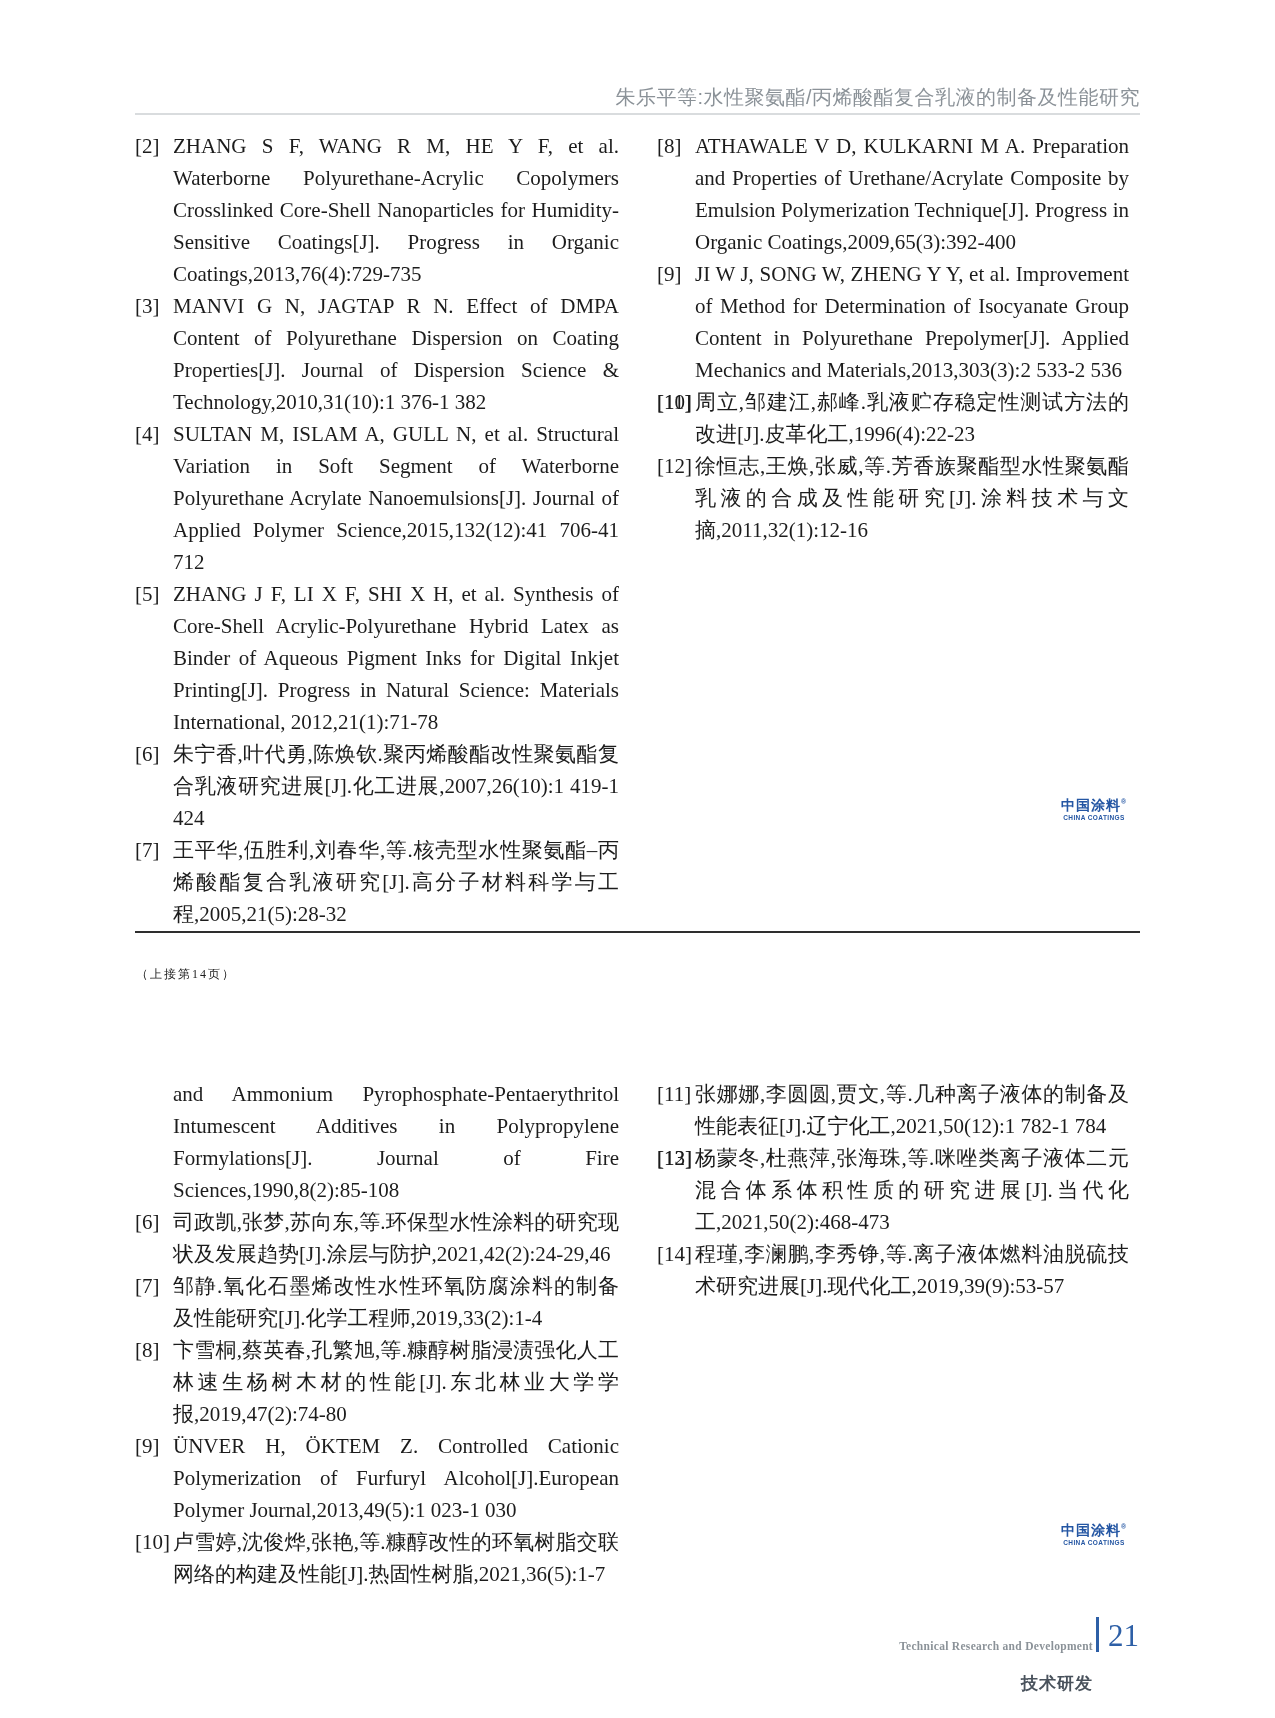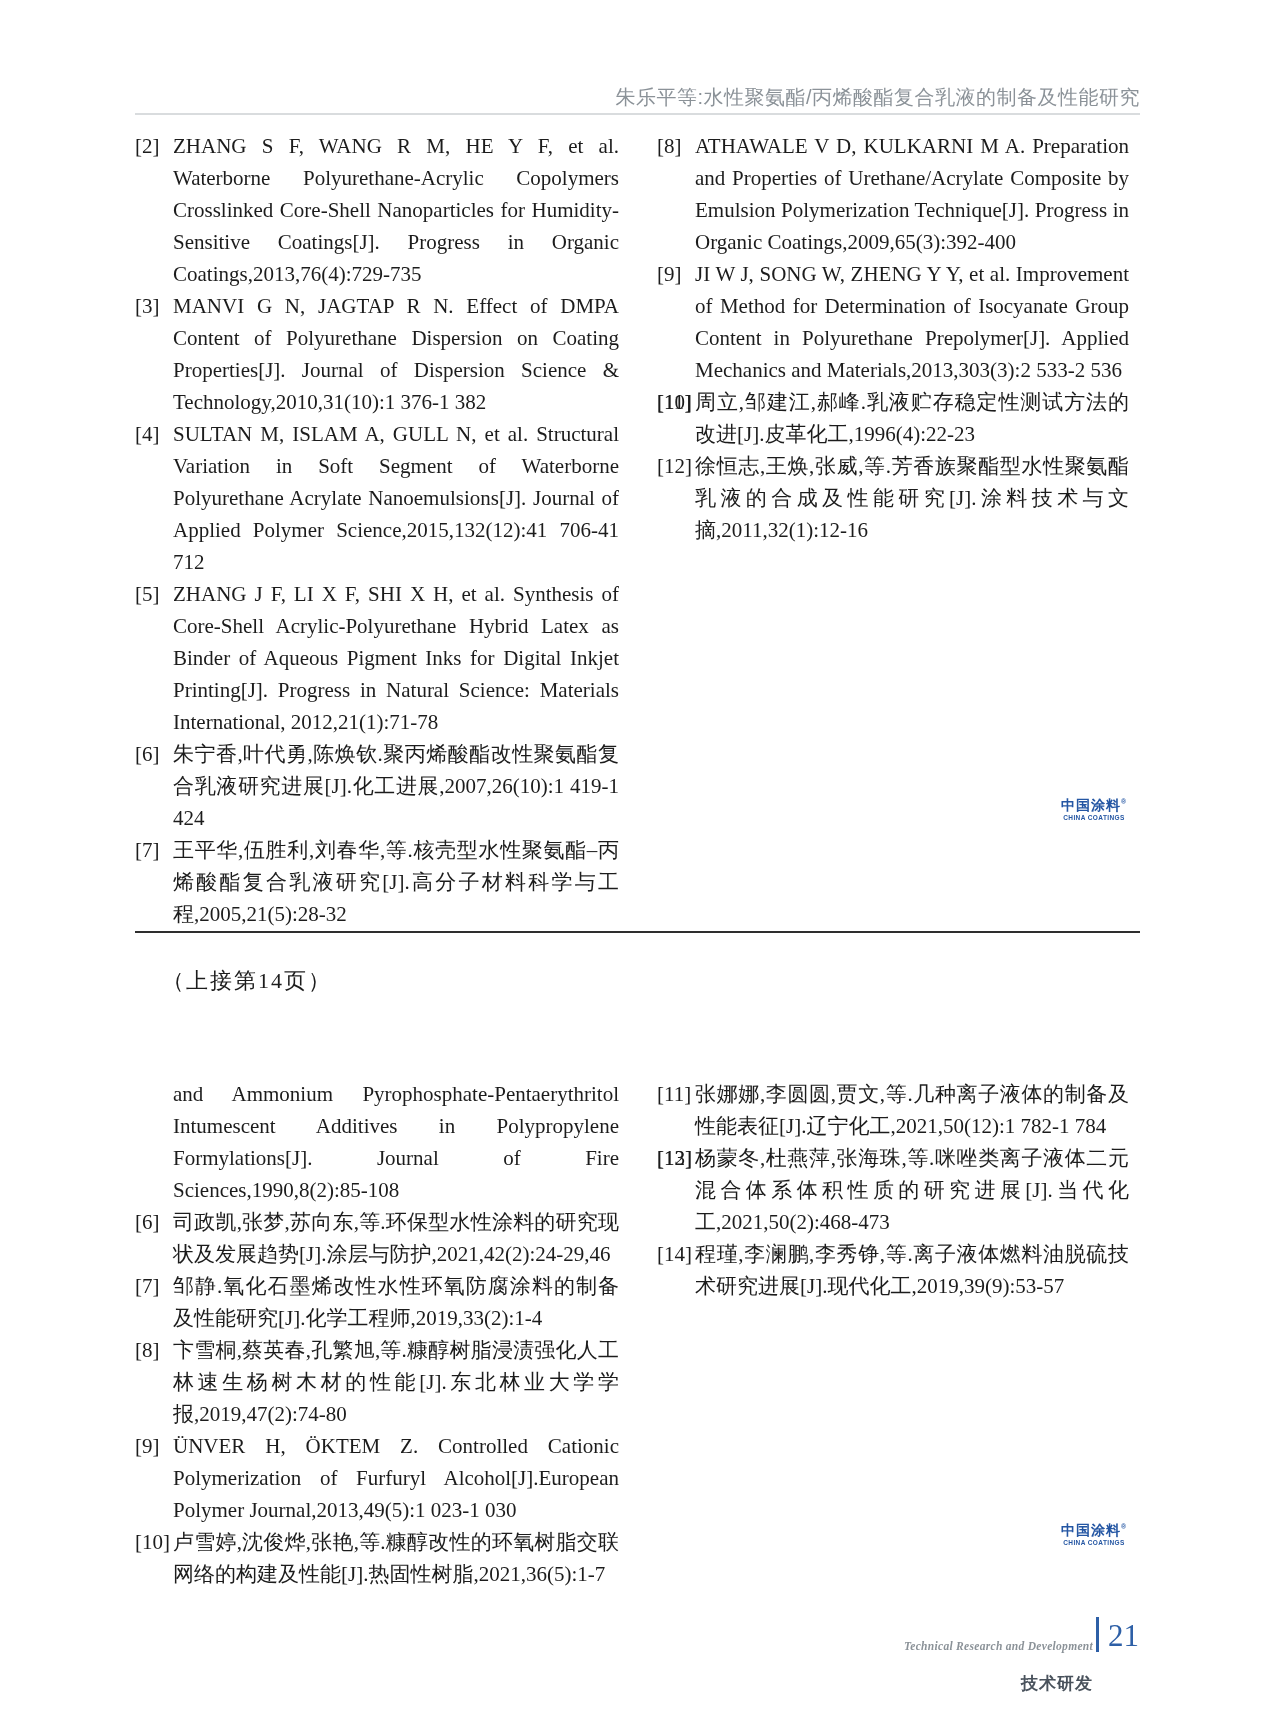--- a/index.html
+++ b/index.html
@@ -17,40 +17,40 @@
   .col { position:absolute; font-size:21px; line-height:32px; text-align:justify; }
   .col.s1l { left:135px; top:130px; width:484px; }
   .col.s1r { left:657px; top:130px; width:472px; }
   .col.s2l { left:135px; top:1078px; width:484px;font-family:Liberation Serif, serif; }
   .col.s2r { left:657px; top:1078px; width:472px; }
 
   .ref { position:relative; padding-left:38px; }
   .ref .num { position:absolute; left:0; top:0; }
 
   .divider { position:absolute; left:135px; top:931px; width:1005px; height:2px; background:#2e2e2e; }
-  .cont-note { position:absolute; left:136px; top:966px; font-size:22px; letter-spacing:2px;margin-left:26px; }
+  .cont-note { position:absolute; left:136px; top:966px; font-size:12px; letter-spacing:2px; }
 
   .logo {
     position:absolute; width:72px; text-align:center; color:#2456a3;
     font-family:"Liberation Sans","DejaVu Sans",sans-serif; line-height:1.1;
   }
   .logo .cn { font-size:14px; font-weight:bold; letter-spacing:1px; white-space:nowrap; }
   .logo .cn sup { font-size:7px; vertical-align:super; }
   .logo .en { font-size:6.5px; font-weight:bold; letter-spacing:0.4px; margin-top:1px; white-space:nowrap; }
   .logo1 { left:1058px; top:798px; }
   .logo2 { left:1058px; top:1523px; }
 
   .footer-cn {
     position:absolute; top:1672px; right:182px;
     font-family:"Liberation Sans","DejaVu Sans",sans-serif;
     font-size:17px; font-weight:bold; color:#49525c; letter-spacing:1px; white-space:nowrap;
   }
   .footer-en {
     position:absolute; top:1640px; right:182px;
-    font-size:11.5px; font-weight:bold; color:#8b9298; letter-spacing:0.3px; white-space:nowrap;font-style:italic;
+    font-size:11.5px; font-weight:bold; color:#8b9298; letter-spacing:0.3px; white-space:nowrap;
   }
   .footer-bar { position:absolute; left:1096px; top:1617px; width:3px; height:35px; background:#2d5fa6; }
   .footer-num { position:absolute; left:1108px; top:1618px; font-size:31px; color:#2d5fa6;text-align:center; }
 </style>
 </head>
 <body>
 
 <div class="page">
 
   <div class="running-head">朱乐平等:水性聚氨酯/丙烯酸酯复合乳液的制备及性能研究</div>

